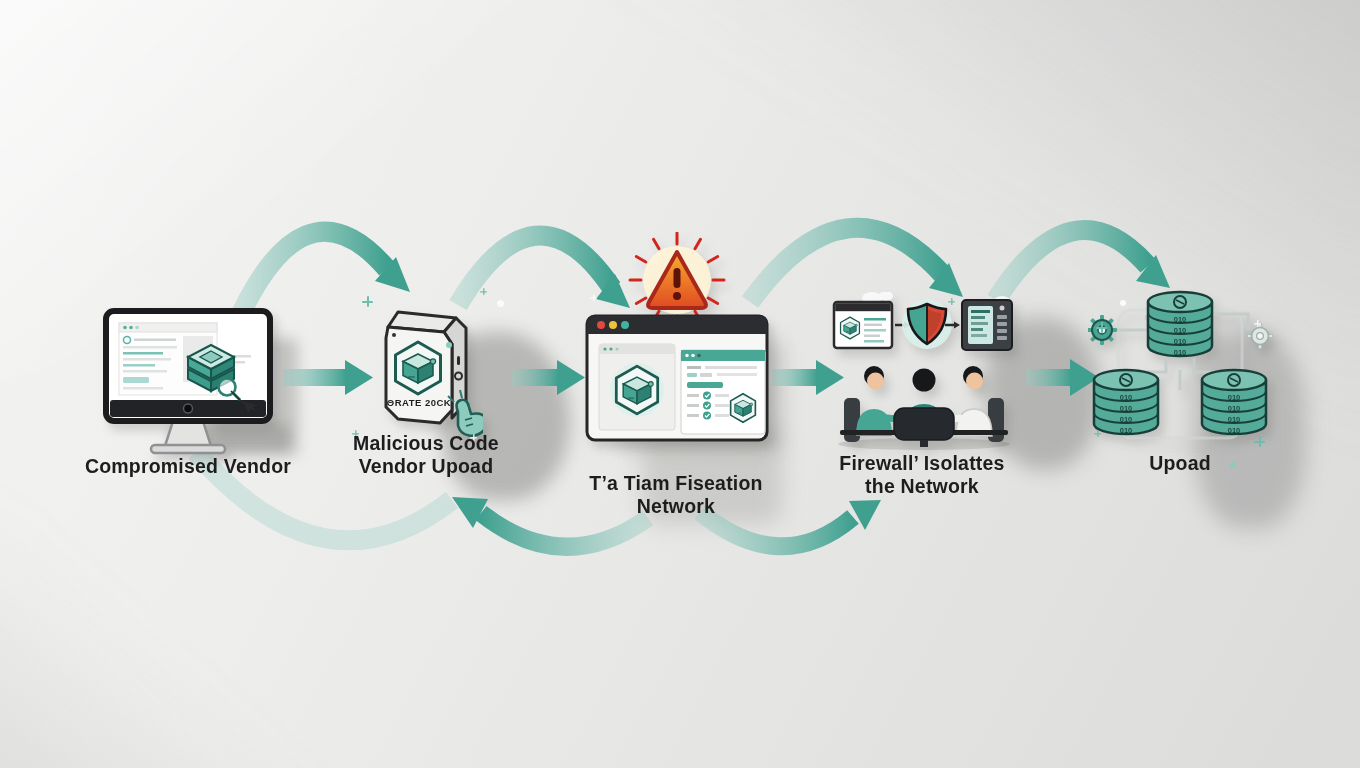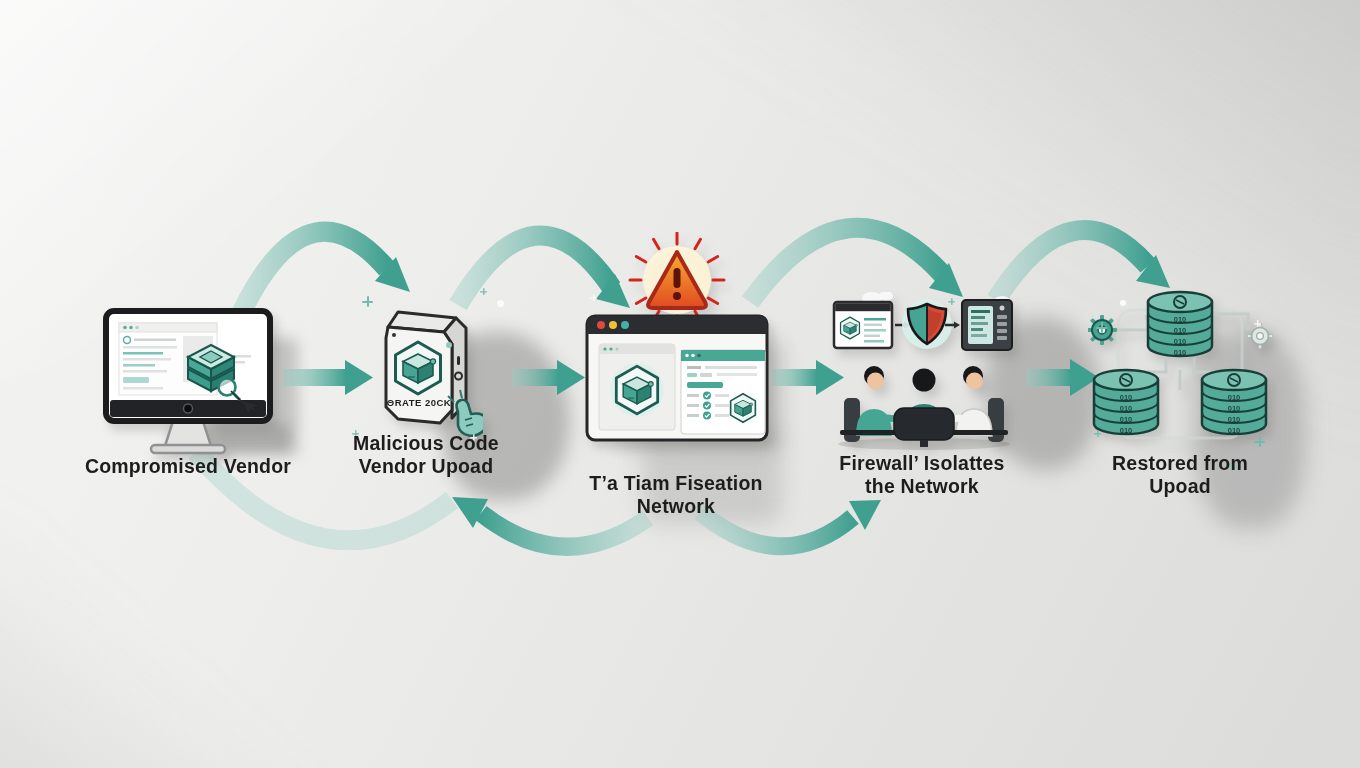--- a/index.html
+++ b/index.html
@@ -411,17 +411,16 @@
   </div>
   <div class="label bold" style="left:536px;top:472px;">
     <span>T’a Tiam Fiseation</span>
       <span>Network</span>
   </div>
   <div class="label bold" style="left:782px;top:452px;">
     <span>Firewall’ Isolattes</span>
       <span>the Network</span>
   </div>
   <div class="label" style="left:1040px;top:452px;">
-    <span>Restored from</span>
       <span>Upoad</span>
   </div>
 
 </div>
 
 </body></html>

